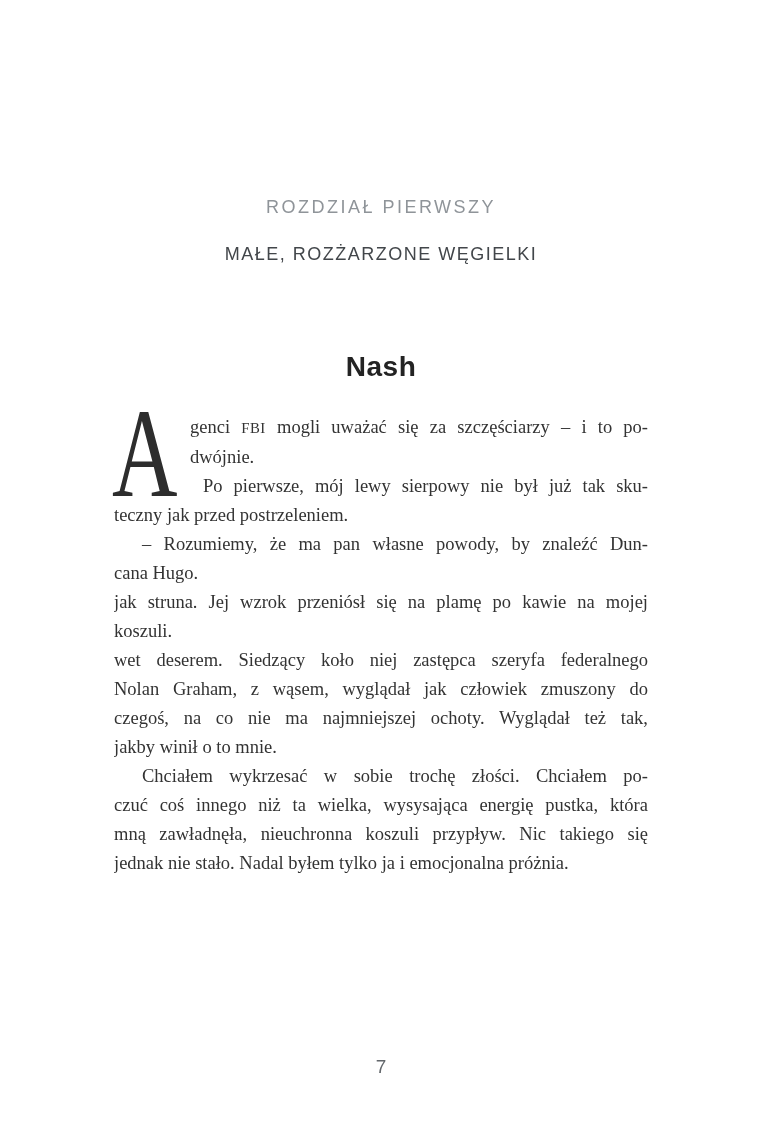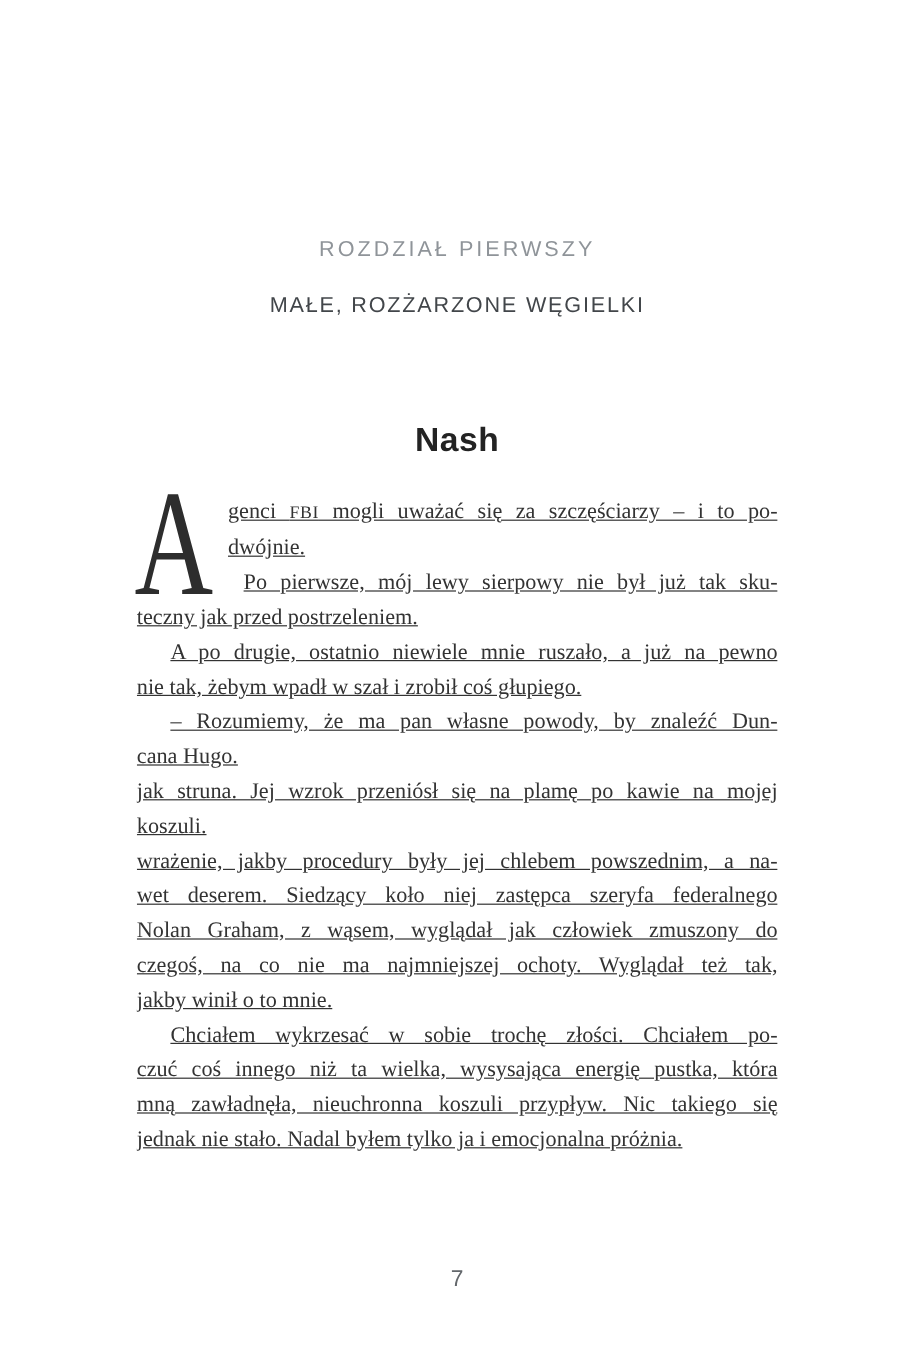--- a/index.html
+++ b/index.html
@@ -57,21 +57,21 @@
     position: absolute;
     top: -22px;
     left: -2px;
     font-family: "Liberation Serif", serif;
     font-size: 126px;
     line-height: 1;
     color: #2d2d2d;
     transform: scaleX(0.72);
     transform-origin: 0 0;
   }
-  .para { margin: 0; text-decoration: underline; }
+  .para { margin: 0; }
   .line {
     text-align: justify;
     text-align-last: justify;
     overflow: hidden;
     white-space: nowrap;
   }
   .line.last { text-align-last: left; }
   .line.drop { padding-left: 76px; }
   .line.indent { text-indent: 28px; }
   .line.drop.indent { text-indent: 13px; }
@@ -101,33 +101,28 @@
       <div>
           <div class="para">
             <div class="line drop"><span>genci </span><span class="sc">FBI</span><span> mogli uważać się za szczęściarzy – i to po-</span></div>
             <div class="line last drop">dwójnie.</div>
           </div>
           <div class="para">
             <div class="line indent drop">Po pierwsze, mój lewy sierpowy nie był już tak sku-</div>
             <div class="line last">teczny jak przed postrzeleniem.</div>
           </div>
           <div class="para">
-            <div class="line indent">A po drugie, ostatnio niewiele mnie ruszało, a już na pewno</div>
-            <div class="line last">nie tak, żebym wpadł w szał i zrobił coś głupiego.</div>
-          </div>
-          <div class="para">
             <div class="line indent">– Rozumiemy, że ma pan własne powody, by znaleźć Dun-</div>
             <div class="line last">cana Hugo.</div>
           </div>
           <div class="para">
             <div class="line">jak struna. Jej wzrok przeniósł się na plamę po kawie na mojej</div>
             <div class="line last">koszuli.</div>
           </div>
           <div class="para">
-            <div class="line">wrażenie, jakby procedury były jej chlebem powszednim, a na-</div>
             <div class="line">wet deserem. Siedzący koło niej zastępca szeryfa federalnego</div>
             <div class="line">Nolan Graham, z wąsem, wyglądał jak człowiek zmuszony do</div>
             <div class="line">czegoś, na co nie ma najmniejszej ochoty. Wyglądał też tak,</div>
             <div class="line last">jakby winił o to mnie.</div>
           </div>
           <div class="para">
             <div class="line indent">Chciałem wykrzesać w sobie trochę złości. Chciałem po-</div>
             <div class="line">czuć coś innego niż ta wielka, wysysająca energię pustka, która</div>
             <div class="line">mną zawładnęła, nieuchronna koszuli przypływ. Nic takiego się</div>
             <div class="line last">jednak nie stało. Nadal byłem tylko ja i emocjonalna próżnia.</div>

